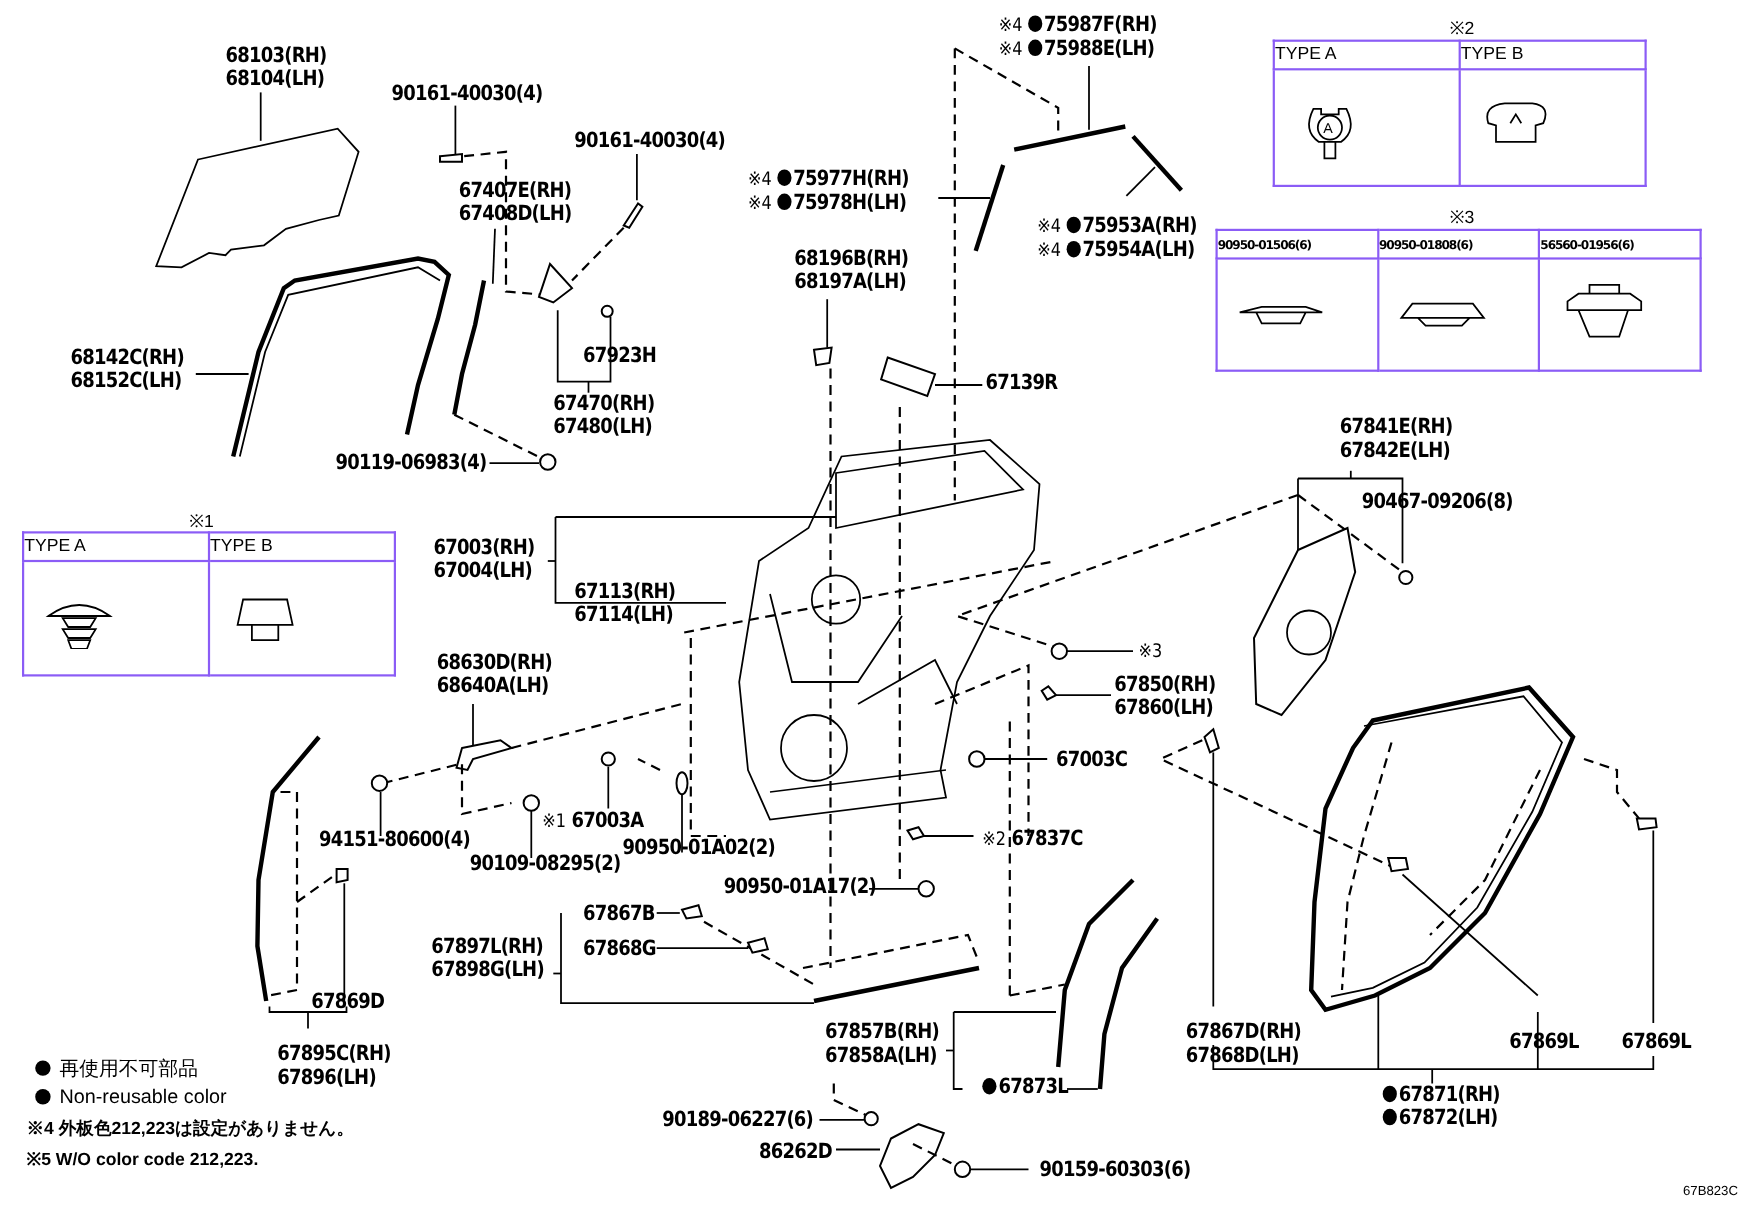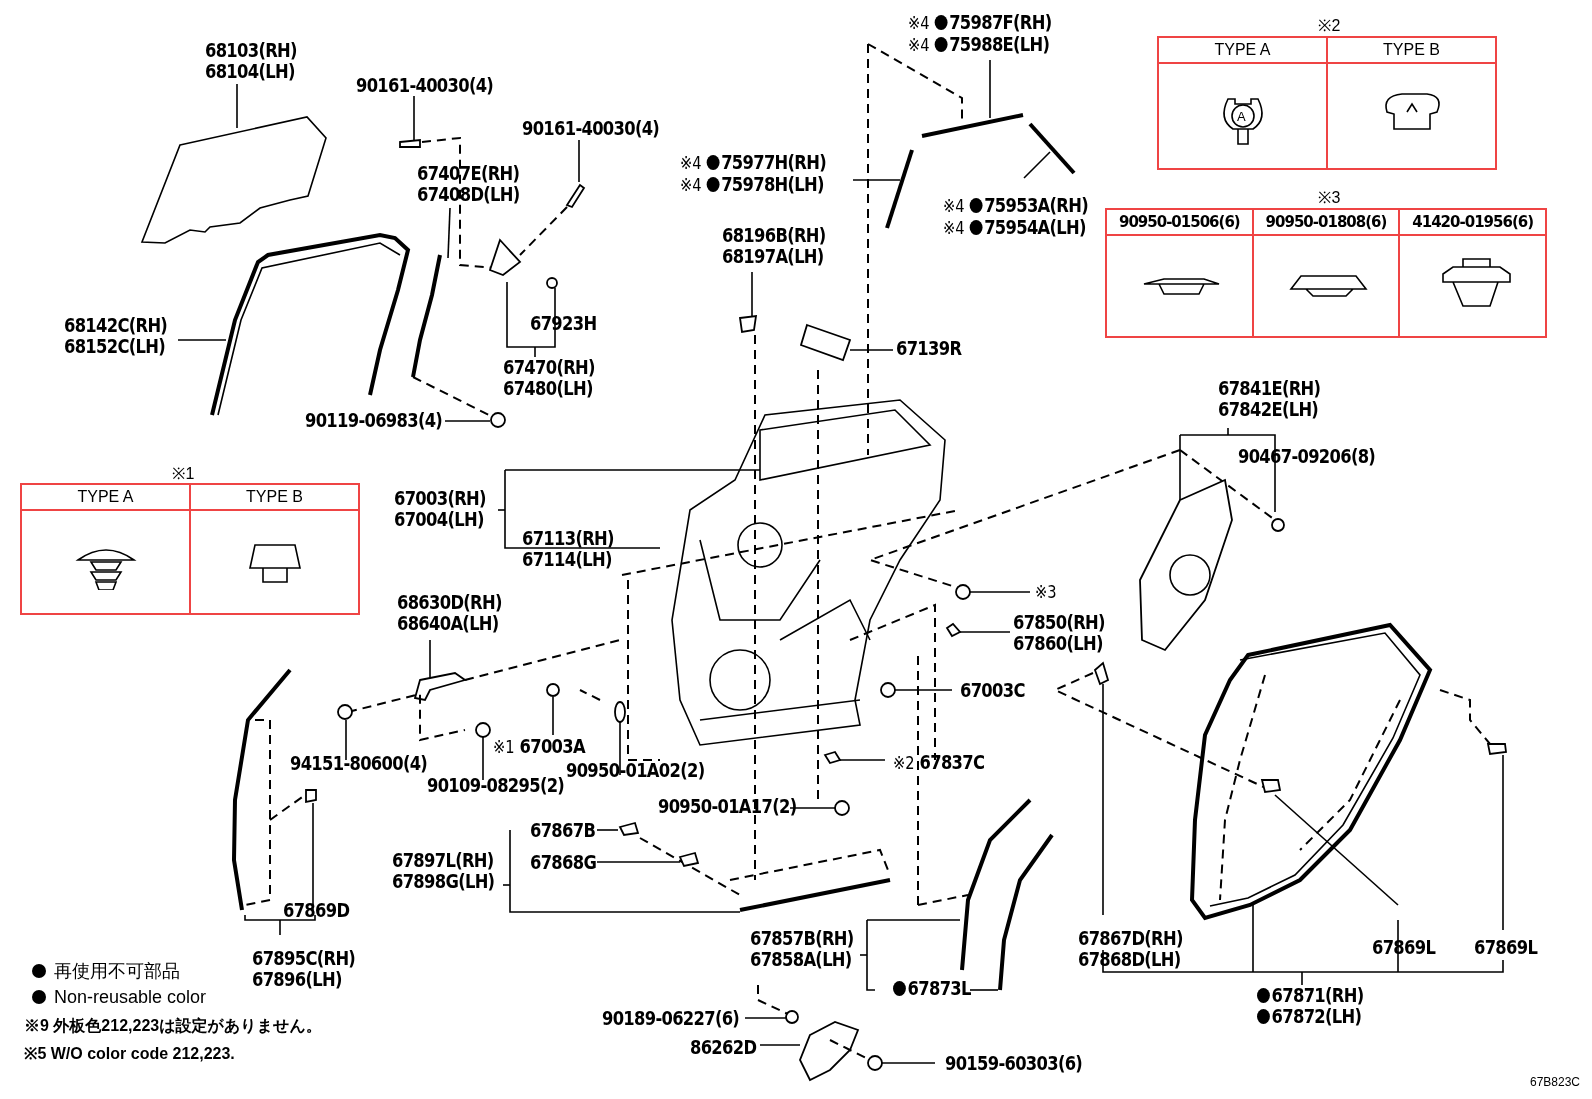--- a/index.html
+++ b/index.html
@@ -7,23 +7,23 @@
          font-family:"DejaVu Sans Condensed","DejaVu Sans",sans-serif; color:#000; }
   #diagram { position:absolute; left:0; top:0; width:1592px; height:1099px; }
   .lbl { position:absolute; font-family:"DejaVu Sans",sans-serif; font-weight:bold;
          font-size:19px; line-height:21px; letter-spacing:-0.8px; white-space:nowrap;
          transform:scaleX(0.86); transform-origin:left top; cursor:pointer; }
   .lbl span { display:block; }
   .mark { font-weight:normal; font-size:17px; letter-spacing:0; }
   .dot { display:inline-block; width:15px; height:15px; border-radius:50%; background:#000;
          margin-right:2px; vertical-align:-1px; }
   .tbl { position:absolute; border:2px solid #000; border-collapse:collapse; background:#fff; }
-  .tbl td { border:2px solid #ef4444; padding:0; text-align:center; vertical-align:middle; }
+  .tbl td { border:2px solid #8b5cf6; padding:0; text-align:left; vertical-align:middle; }
   .tbl .hd { font-family:"Liberation Sans",sans-serif; font-size:16px; height:24px; }
-  .tbl .hdp { font-family:"DejaVu Sans",sans-serif; font-weight:bold; font-size:15px; letter-spacing:-1px; height:24px; }
+  .tbl .hdp { font-family:"DejaVu Sans",sans-serif; font-weight:bold; font-size:11px; letter-spacing:-1px; height:24px; }
   .tcap { position:absolute; font-family:"Liberation Sans",sans-serif; font-size:16px; }
   .legend { position:absolute; font-family:"Liberation Sans",sans-serif; font-size:18px; line-height:26px; }
   .legend .dot { width:14px; height:14px; margin-right:8px; }
   .note { position:absolute; font-family:"Liberation Sans",sans-serif; font-size:16px; font-weight:bold; }
   .code { position:absolute; right:12px; bottom:10px; font-family:"Liberation Sans",sans-serif; font-size:12px; }
   svg .ln { stroke:#000; stroke-width:1.6; fill:none; }
   svg .dl { stroke:#000; stroke-width:2; fill:none; stroke-dasharray:9 6; }
   svg .pt { stroke:#000; stroke-width:1.8; fill:#fff; }
   svg .thick { stroke:#000; stroke-width:4; fill:none; }
 </style>
@@ -347,35 +347,35 @@
   </tr>
 </tbody>
   </table>
 
 <div class="tcap" style="left:1318px;top:186px">※3</div>
 <table class="tbl" style="left:1105px;top:208px;width:442px;height:130px">
   <tbody>
       <tr>
     <td class="hdp">90950-01506(6)</td>
     <td class="hdp">90950-01808(6)</td>
-    <td class="hdp">41420-01956(6)</td>
+    <td class="hdp">56560-01956(6)</td>
   </tr>
   <tr>
     <td><svg width="110" height="60">
             <path d="M20 30 L40 25 L80 25 L95 30 Z M35 30 L40 40 L75 40 L80 30" fill="none" stroke="#000" stroke-width="1.6"></path>
           </svg></td>
     <td><svg width="110" height="60">
             <path d="M20 35 L30 22 L85 22 L95 35 Z M35 35 L42 42 L75 42 L82 35" fill="none" stroke="#000" stroke-width="1.6"></path>
           </svg></td>
     <td><svg width="110" height="60">
             <path d="M45 5 L72 5 L72 13 L45 13 Z M25 20 L35 13 L82 13 L92 20 L92 28 L25 28 Z M35 28 L45 52 L72 52 L80 28" fill="none" stroke="#000" stroke-width="1.6"></path>
           </svg></td>
   </tr>
 </tbody>
   </table>
 
 <div class="legend" style="left:32px;top:958px">
   <div><i class="dot"></i><span>再使用不可部品</span></div>
   <div><i class="dot"></i><span>Non-reusable color</span></div>
 </div>
-<div class="note" style="left:24px;top:1016px">※9 外板色212,223は設定がありません。</div>
+<div class="note" style="left:24px;top:1016px">※4 外板色212,223は設定がありません。</div>
 <div class="note" style="left:24px;top:1042px">※5 W/O color code 212,223.</div>
 <div class="code">67B823C</div>
 
 </body></html>

